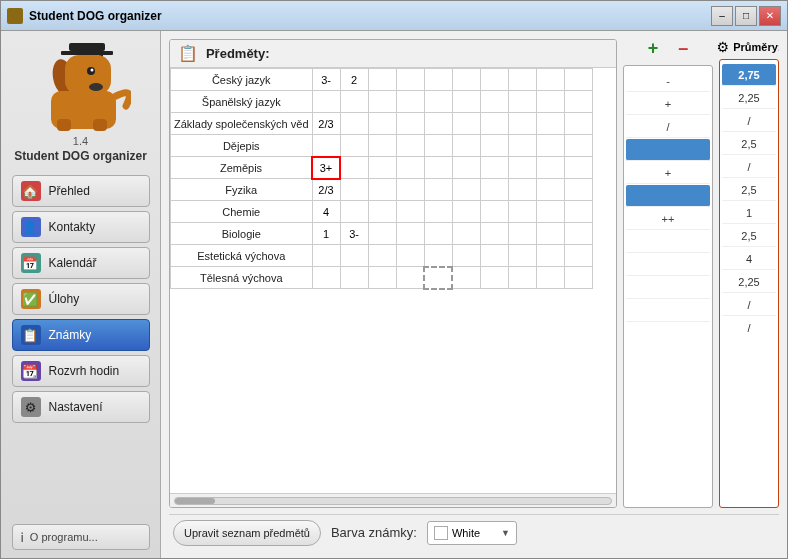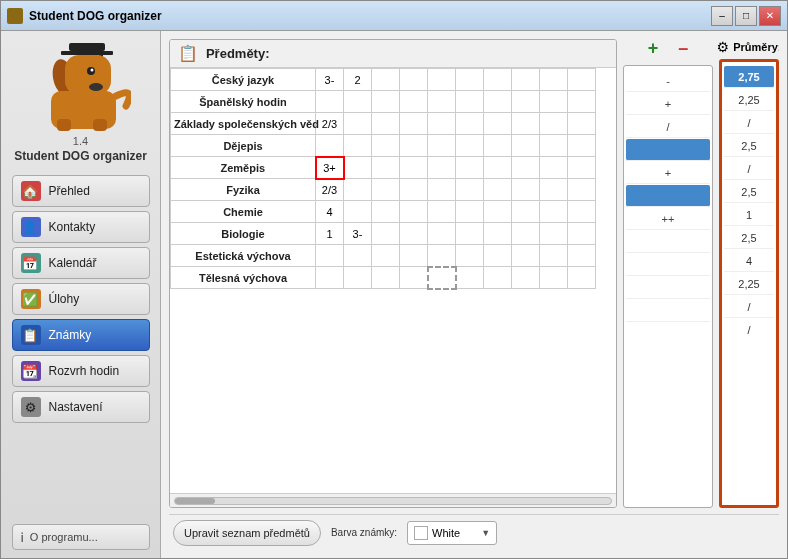--- a/index.html
+++ b/index.html
@@ -214,21 +214,21 @@
       border: 1px solid #ccc;
       height: 22px;
       padding: 0 3px;
       font-size: 11px;
       white-space: nowrap;
     }
     .subject-col {
       min-width: 145px;
       max-width: 145px;
       background: #f8f8f8;
-      font-weight: bold;
+      font-weight: normal;
       color: #222;
     }
     .grade-cell {
       width: 28px;
       min-width: 28px;
       text-align: center;
       background: white;
     }
     .grade-cell.red-border { border: 2px solid red !important; }
     .grade-cell.green-border { border: 2px solid green !important; }
@@ -309,21 +309,21 @@
       flex-direction: column;
     }
     .averages-header {
       display: flex;
       align-items: center;
       gap: 4px;
       margin-bottom: 4px;
       justify-content: center;
     }
     .averages-col {
-      border: 3px solid #c2410c;
+      border: 1px solid #c2410c;
       background: white;
       border-radius: 3px;
       padding: 4px 2px;
       display: flex;
       flex-direction: column;
       gap: 1px;
       flex: 1;
     }
     .avg-row {
       height: 22px;
@@ -359,21 +359,21 @@
       background: linear-gradient(to bottom, #f8f8f8, #e0e0e0);
       border: 1px solid #aaa;
       border-radius: 13px;
       cursor: pointer;
       font-size: 11px;
       color: #222;
       display: flex;
       align-items: center;
     }
     .color-label {
-      font-size: 10px;
+      font-size: 13px;
       color: #333;
     }
     .color-select {
       display: flex;
       align-items: center;
       gap: 4px;
       border: 1px solid #aaa;
       background: white;
       border-radius: 3px;
       padding: 2px 6px;
@@ -496,21 +496,21 @@
                     <td class="grade-cell"></td>
                     <td class="grade-cell"></td>
                     <td class="grade-cell"></td>
                     <td class="grade-cell"></td>
                     <td class="grade-cell"></td>
                     <td class="grade-cell"></td>
                     <td class="grade-cell"></td>
                     <td class="grade-cell"></td>
                   </tr>
                   <tr>
-                    <td class="grade-cell subject-col">Španělský hodin</td>
+                    <td class="grade-cell subject-col">Španělský jazyk</td>
                     <td class="grade-cell"></td>
                     <td class="grade-cell"></td>
                     <td class="grade-cell"></td>
                     <td class="grade-cell"></td>
                     <td class="grade-cell"></td>
                     <td class="grade-cell"></td>
                     <td class="grade-cell"></td>
                     <td class="grade-cell"></td>
                     <td class="grade-cell"></td>
                     <td class="grade-cell"></td>

